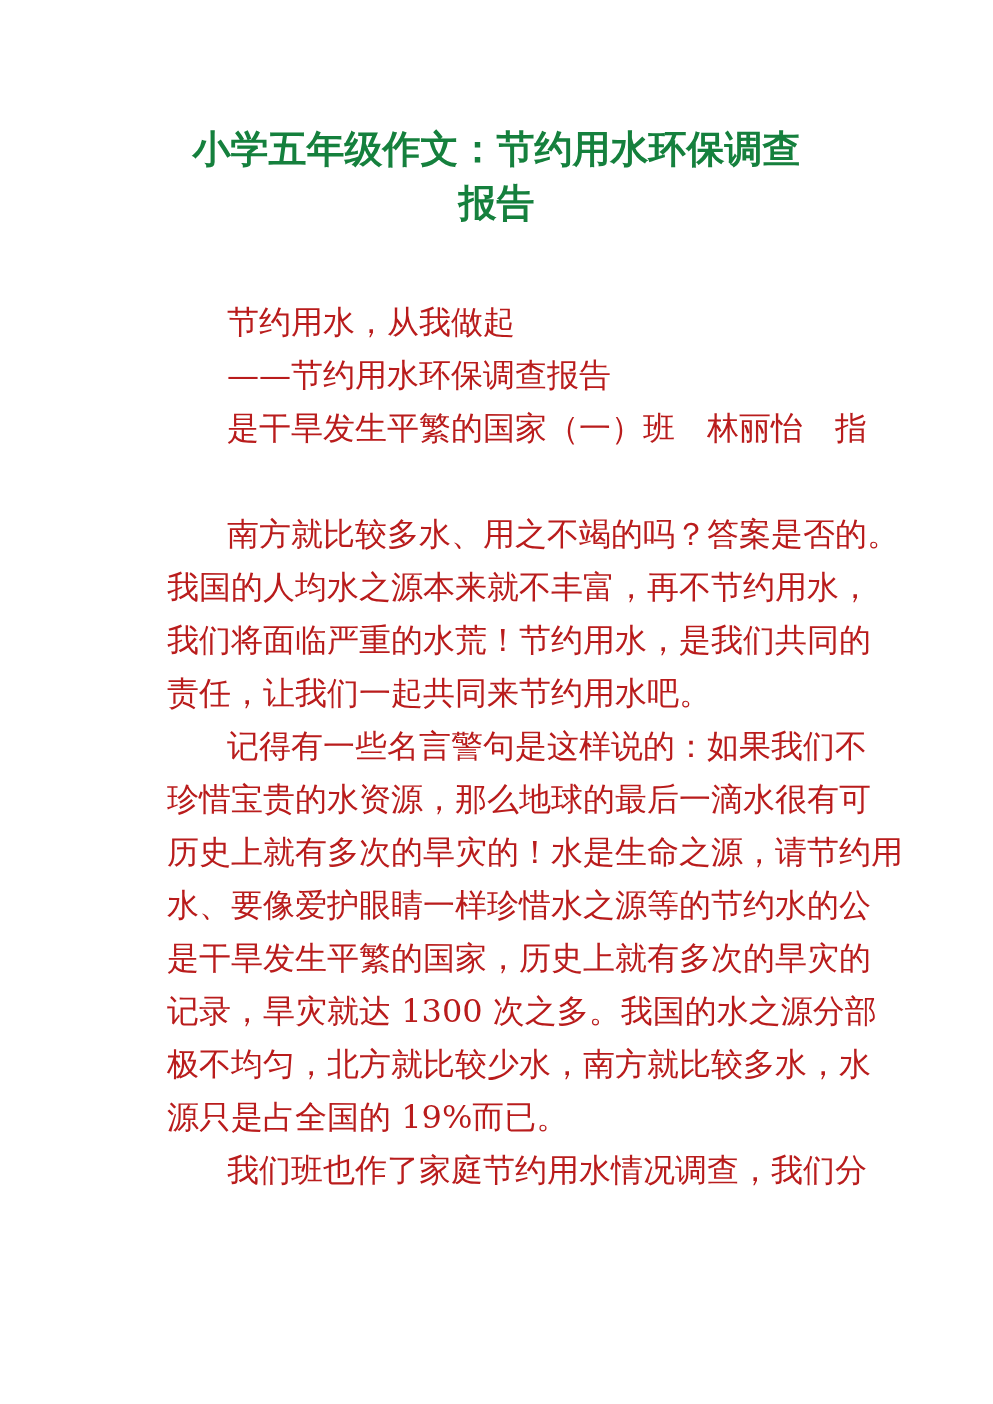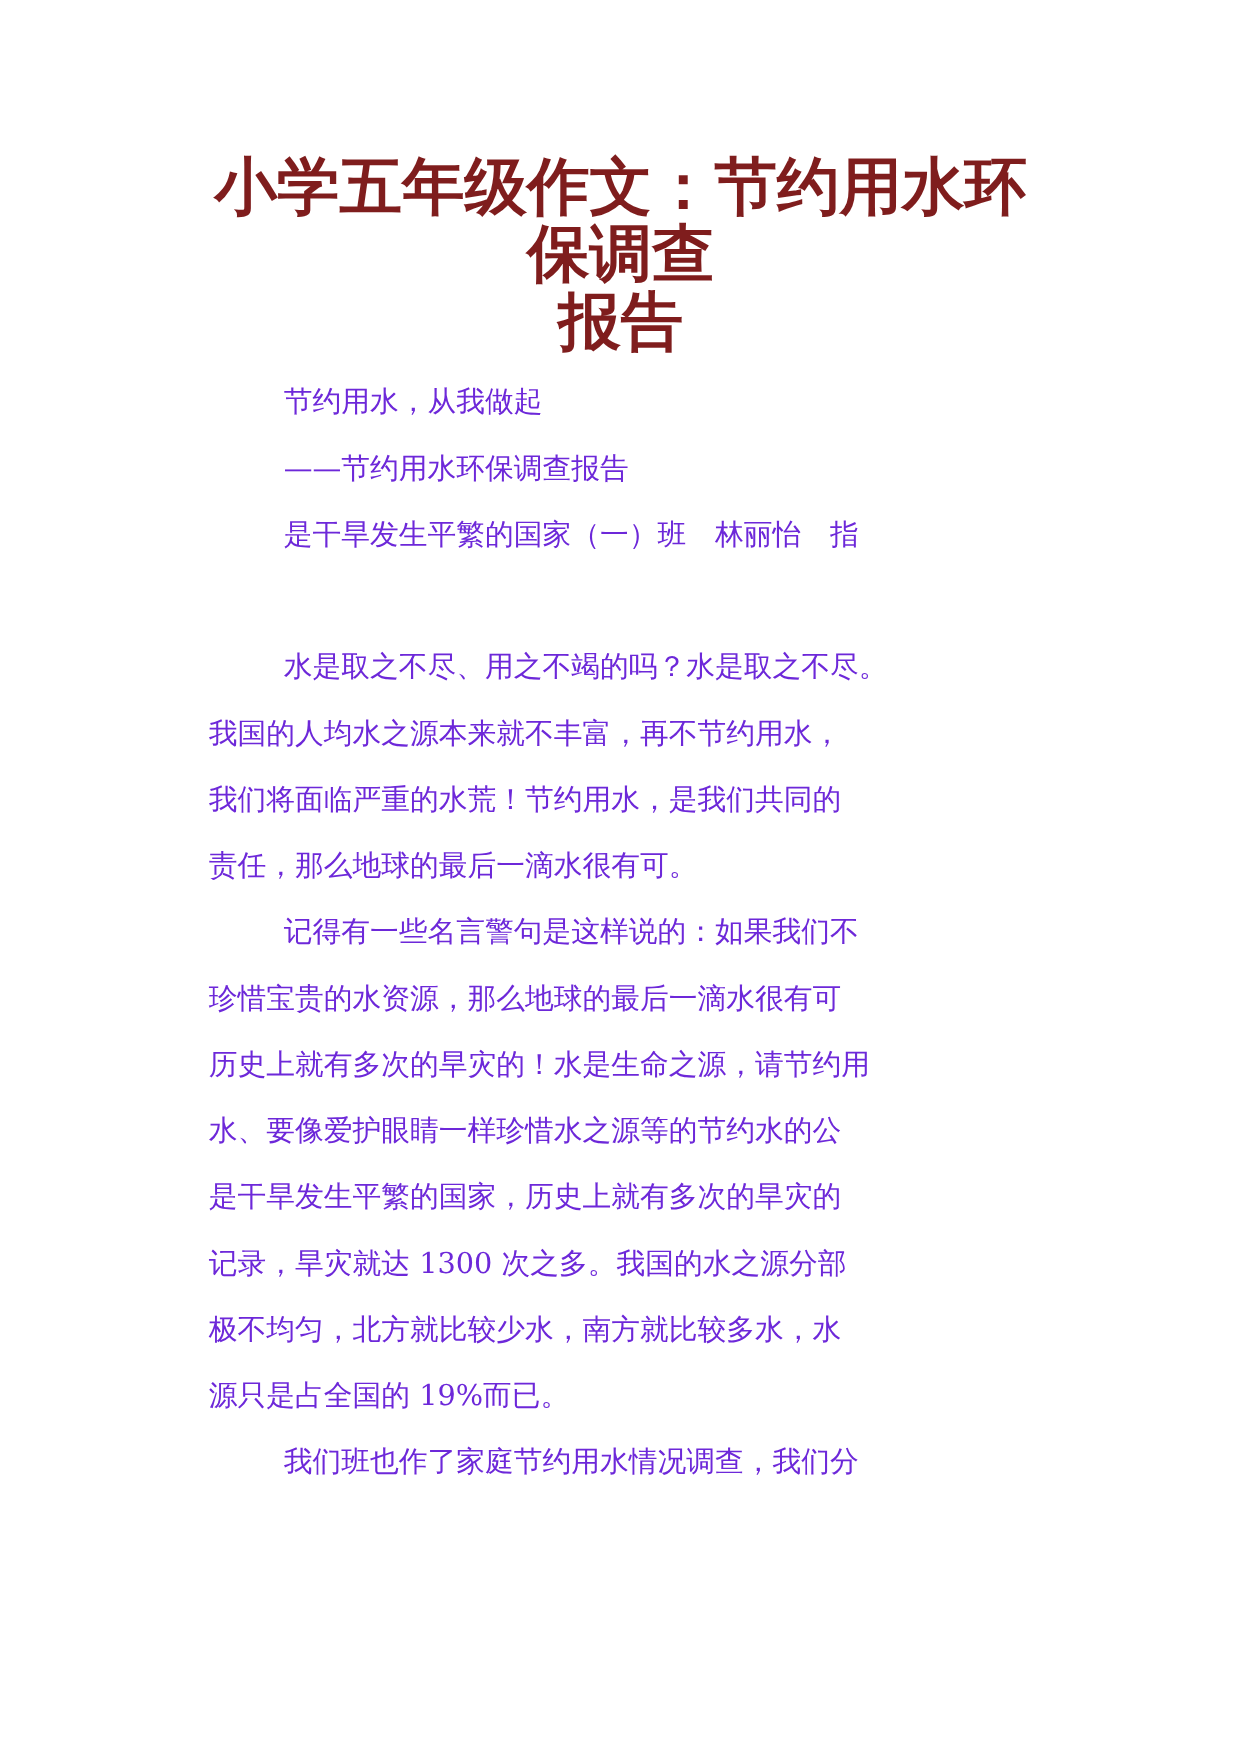--- a/index.html
+++ b/index.html
@@ -1,26 +1,26 @@
 <!DOCTYPE html>
 <html><head>
 <meta charset="utf-8">
 <style>
   html, body { margin: 0; padding: 0; background: #ffffff; }
   body { width: 993px; height: 1404px; position: relative; overflow: hidden; }
   .page { position: absolute; left: 0; top: 0; width: 993px; height: 1404px; background: #fff; }
   .title {
     position: absolute; left: 150px; width: 693px; top: 122px;
     font-family: "DejaVu Sans", sans-serif; font-weight: bold;
-    font-size: 50px; line-height: 54px; color: #7f1d1d; text-align: center;
+    font-size: 38px; line-height: 54px; color: #15803d; text-align: center;
     letter-spacing: 0px;
   }
   .body {
     position: absolute; left: 167px; width: 662px; top: 296px;
-    font-family: "DejaVu Serif", serif; font-size: 23px; color: #6d28d9;
+    font-family: "DejaVu Serif", serif; font-size: 32px; color: #b91c1c;
   }
   .line { height: 53px; line-height: 53px; white-space: nowrap; overflow: visible; }
   .indent { padding-left: 60px; }
   .gap { height: 53px; }
 </style>
 </head>
 <body>
 
 <div class="page">
 
@@ -30,24 +30,24 @@
   </div>
 
   <div class="body">
     <div class="line indent">节约用水，从我做起</div>
     <div class="line indent">——节约用水环保调查报告</div>
     <div class="line indent">是干旱发生平繁的国家（一）班　林丽怡　指</div>
 
     <div class="gap"></div>
 
     <div>
-      <div class="line indent">水是取之不尽、用之不竭的吗？水是取之不尽。</div>
+      <div class="line indent">南方就比较多水、用之不竭的吗？答案是否的。</div>
       <div class="line">我国的人均水之源本来就不丰富，再不节约用水，</div>
       <div class="line">我们将面临严重的水荒！节约用水，是我们共同的</div>
-      <div class="line">责任，那么地球的最后一滴水很有可。</div>
+      <div class="line">责任，让我们一起共同来节约用水吧。</div>
     </div>
 
     <div>
       <div class="line indent">记得有一些名言警句是这样说的：如果我们不</div>
       <div class="line">珍惜宝贵的水资源，那么地球的最后一滴水很有可</div>
       <div class="line">历史上就有多次的旱灾的！水是生命之源，请节约用</div>
       <div class="line">水、要像爱护眼睛一样珍惜水之源等的节约水的公</div>
       <div class="line">是干旱发生平繁的国家，历史上就有多次的旱灾的</div>
       <div class="line">记录，旱灾就达 1300 次之多。我国的水之源分部</div>
       <div class="line">极不均匀，北方就比较少水，南方就比较多水，水</div>

